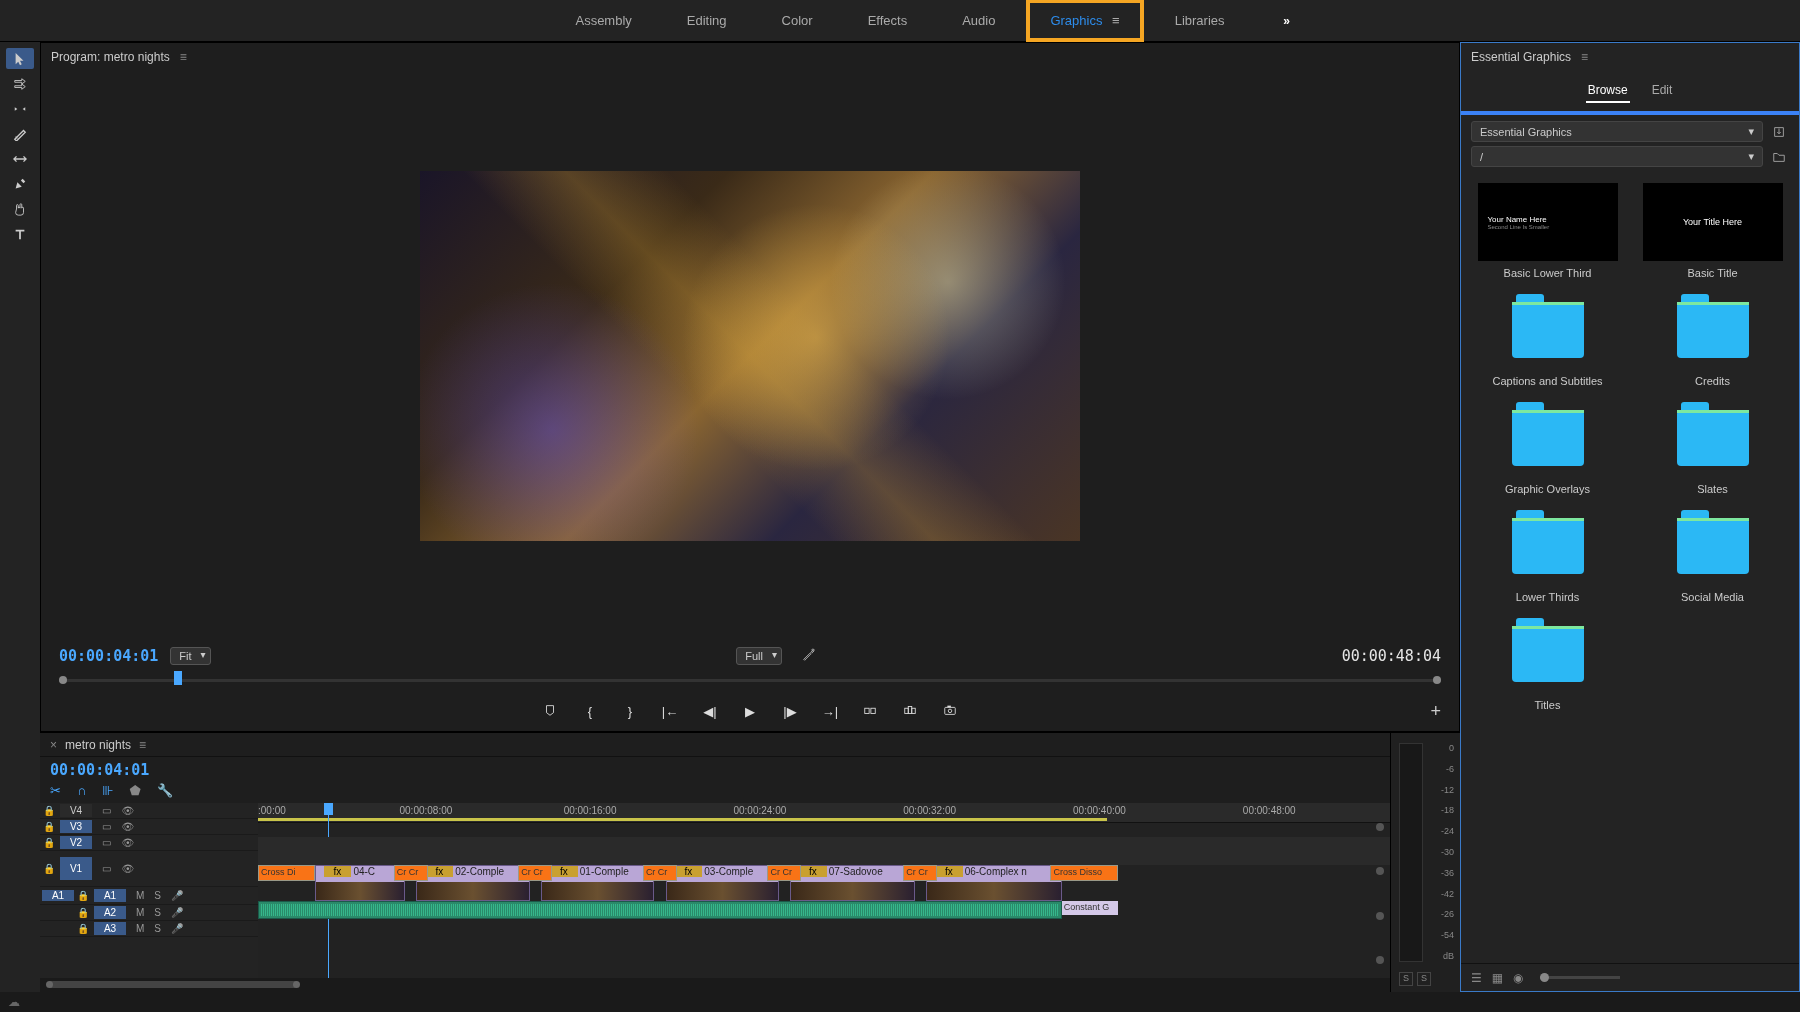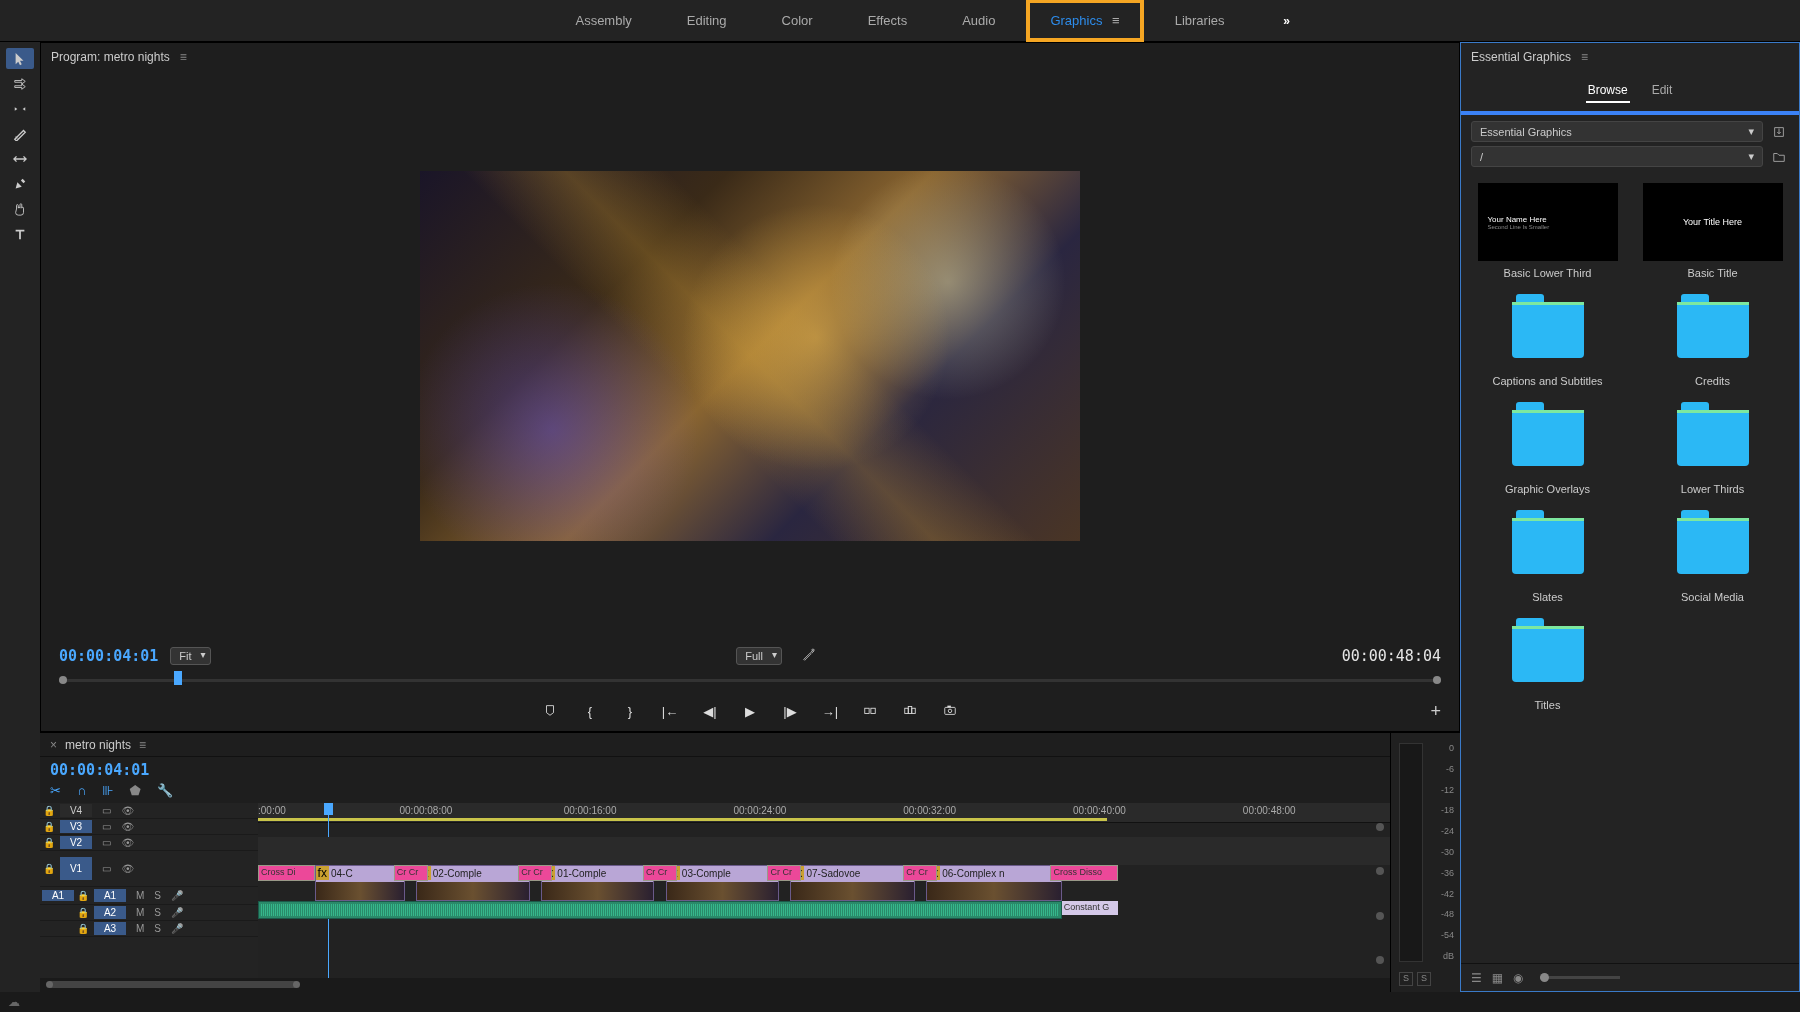--- a/index.html
+++ b/index.html
@@ -83,23 +83,23 @@
 .track { position:absolute; left:0; right:0; }
 .track.v4 { top:20px; height:14px; }
 .track.v3 { top:34px; height:14px; background:#2a2a2a; }
 .track.v2 { top:48px; height:14px; background:#2a2a2a; }
 .track.v1 { top:62px; height:36px; }
 .track.a1 { top:98px; height:18px; }
 .track.a2 { top:116px; height:14px; }
 .track.a3 { top:130px; height:14px; }
 
 .clip { position:absolute; top:0; bottom:0; background:#b9a6d6; border:1px solid #6a5a8a; font-size:10px; color:#222; overflow:hidden; }
-.clip .fx { background:#c9a030; color:#000; padding:0 2px; font-size:12px; margin-right:2px; }
+.clip .fx { background:#c9a030; color:#000; padding:0 10px; font-size:10px; margin-right:2px;margin-left:8px; }
 .clip-thumb { position:absolute; bottom:0; left:0; right:0; height:18px; background:linear-gradient(90deg,#3a2818,#6a5030,#2a2030); }
-.trans { position:absolute; top:0; height:16px; background:#ec4899; border:1px solid #998; font-size:9px; padding:1px 2px; color:#333; overflow:hidden; }
+.trans { position:absolute; top:0; height:16px; background:#f97316; border:1px solid #998; font-size:9px; padding:1px 2px; color:#333; overflow:hidden; }
 .aclip { position:absolute; top:0; bottom:0; background:#2a8a6a; border:1px solid #1a5a4a; }
 .aclip .wave { position:absolute; inset:2px; background:repeating-linear-gradient(90deg,#3aca9a 0,#3aca9a 1px,#2a8a6a 1px,#2a8a6a 2px); opacity:0.7; }
 .aeffect { position:absolute; right:0; top:0; height:14px; background:#d4c8e8; font-size:9px; padding:1px 2px; color:#333; }
 
 .tl-scroll { height:14px; background:#1a1a1a; position:relative; }
 .tl-scroll-thumb { position:absolute; left:8px; top:3px; width:250px; height:7px; background:#444; border-radius:4px; }
 .tl-scroll-thumb::before,.tl-scroll-thumb::after { content:""; position:absolute; top:0; width:7px; height:7px; border-radius:50%; background:#666; }
 .tl-scroll-thumb::before{left:-2px;} .tl-scroll-thumb::after{right:-2px;}
 .tl-vdots { position:absolute; right:4px; top:20px; bottom:14px; width:10px; display:flex; flex-direction:column; justify-content:space-between; }
 .tl-vdot { width:8px; height:8px; border-radius:50%; background:#555; }
@@ -397,21 +397,21 @@
         <div class="meter-bar"></div>
         <div class="meter-scale" id="meterscale">
             <div class="meter-tick" style="top: 0%;">0</div>
             <div class="meter-tick" style="top: 9.5%;">-6</div>
             <div class="meter-tick" style="top: 19%;">-12</div>
             <div class="meter-tick" style="top: 28.5%;">-18</div>
             <div class="meter-tick" style="top: 38%;">-24</div>
             <div class="meter-tick" style="top: 47.5%;">-30</div>
             <div class="meter-tick" style="top: 57%;">-36</div>
             <div class="meter-tick" style="top: 66.5%;">-42</div>
-            <div class="meter-tick" style="top: 76%;">-48</div>
+            <div class="meter-tick" style="top: 76%;">-26</div>
             <div class="meter-tick" style="top: 85.5%;">-54</div>
             <div class="meter-tick" style="top: 95%;">dB</div>
           </div>
         <div class="meter-solo">
           <span class="solo-btn">S</span>
           <span class="solo-btn">S</span>
         </div>
       </div>
     </div>
   </div>
@@ -480,27 +480,27 @@
         <div class="eg-item">
           <div class="eg-thumb folder">
             <div class="folder-icon"></div>
           </div>
           <div class="eg-label">Graphic Overlays</div>
         </div>
         <div class="eg-item">
           <div class="eg-thumb folder">
             <div class="folder-icon"></div>
           </div>
+          <div class="eg-label">Slates</div>
+        </div>
+        <div class="eg-item">
+          <div class="eg-thumb folder">
+            <div class="folder-icon"></div>
+          </div>
           <div class="eg-label">Lower Thirds</div>
-        </div>
-        <div class="eg-item">
-          <div class="eg-thumb folder">
-            <div class="folder-icon"></div>
-          </div>
-          <div class="eg-label">Slates</div>
         </div>
         <div class="eg-item">
           <div class="eg-thumb folder">
             <div class="folder-icon"></div>
           </div>
           <div class="eg-label">Social Media</div>
         </div>
         <div class="eg-item">
           <div class="eg-thumb folder">
             <div class="folder-icon"></div>

